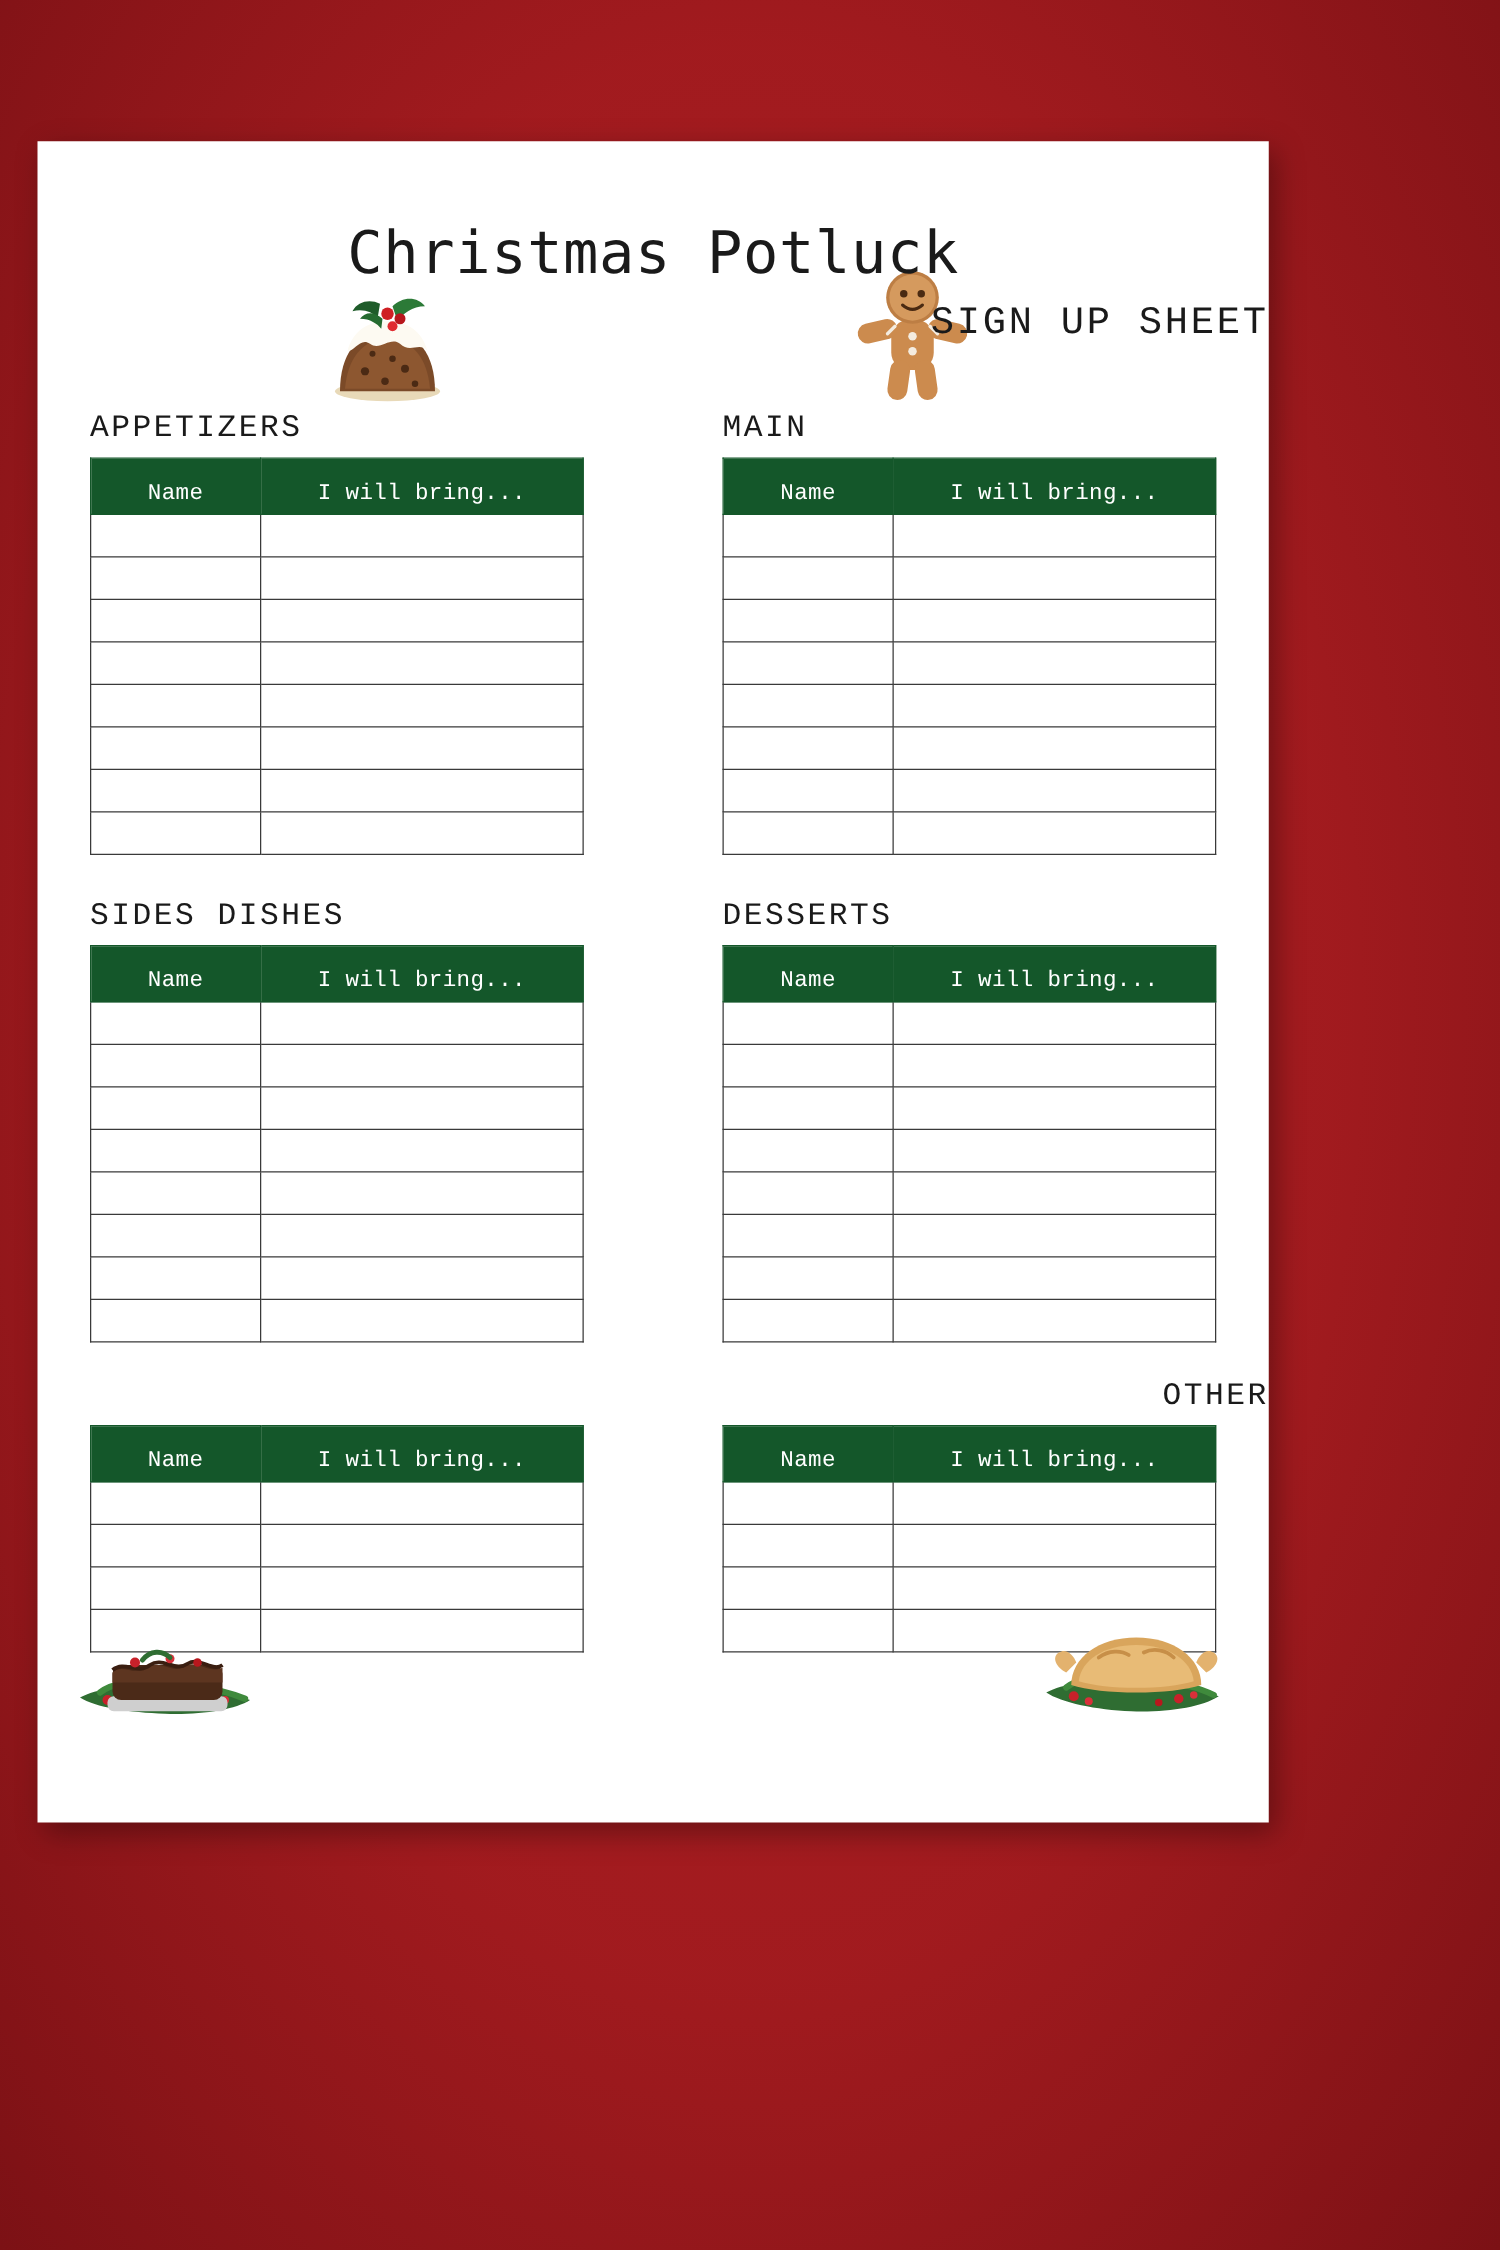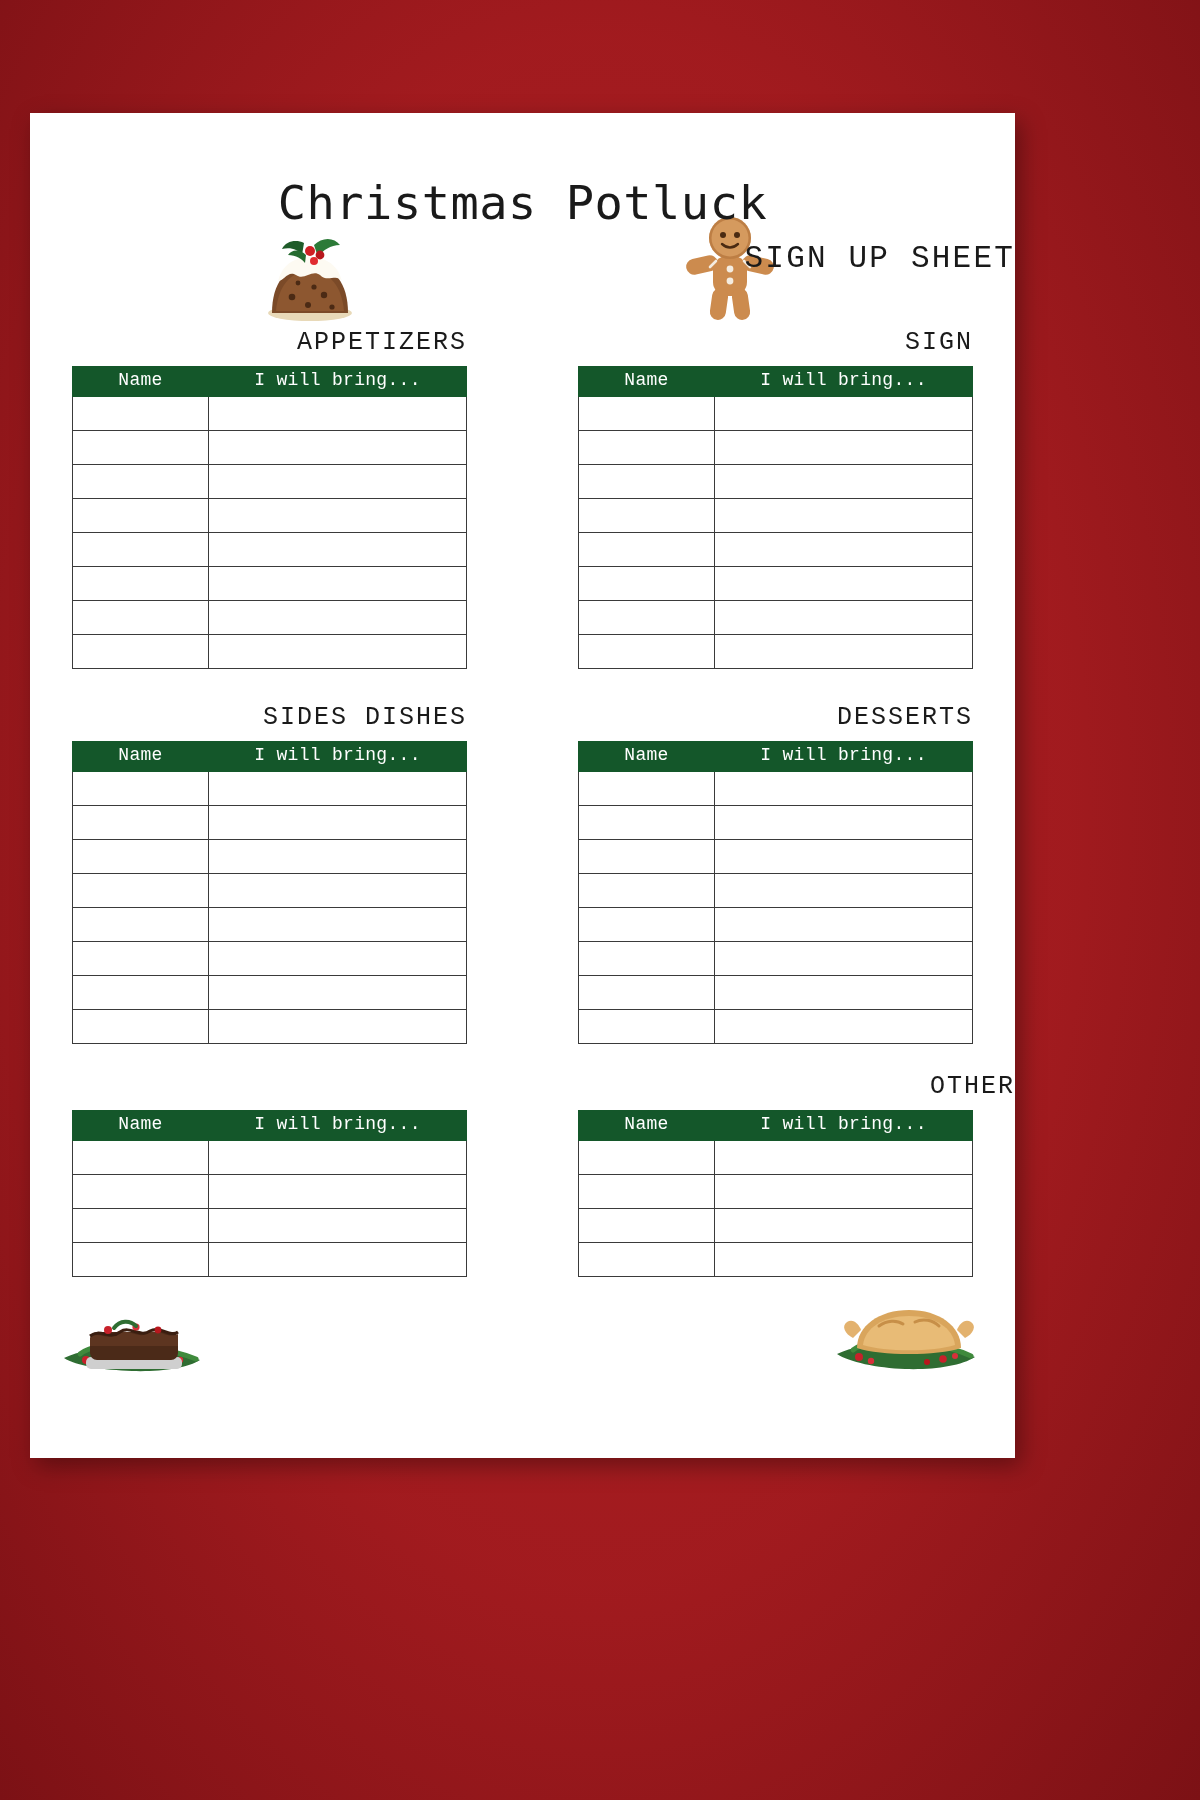--- a/index.html
+++ b/index.html
@@ -83,34 +83,34 @@
     width: 395px;
   }
   .col-titles {
     display: flex;
     justify-content: space-between;
     padding: 0 42px;
     box-sizing: border-box;
   }
   .col-title-cell {
     width: 395px;
-    text-align: right;
+    text-align: left;
   }
   table.signup {
     border-collapse: collapse;
     width: 395px;
     table-layout: fixed;
   }
   table.signup th {
     background: #14572a;
     color: #ffffff;
     font-family: "Liberation Mono", monospace;
     font-weight: 400;
     font-size: 18px;
-    padding: 3px 0 6px 0;
+    padding: 18px 0 6px 0;
     border: 1px solid #14572a;
     letter-spacing: 0.3px;
   }
   table.signup th.name-col { width: 135px; }
   table.signup td {
     border: 1px solid #3a3a3a;
     height: 31px;
     background: #ffffff;
   }
   .spacer-sm { height: 28px; }
@@ -168,21 +168,21 @@
       <path d="M36 48 L30 54" stroke="#f4ece0" stroke-width="2.6" stroke-linecap="round"></path>
       <path d="M64 48 L70 54" stroke="#f4ece0" stroke-width="2.6" stroke-linecap="round"></path>
     </svg>
 
     <div class="title">Christmas Potluck</div>
     <div class="subtitle">SIGN UP SHEET</div>
   </div>
 
   <div class="col-titles">
     <div class="col-title-cell section-title">APPETIZERS</div>
-    <div class="col-title-cell section-title">SIGN</div>
+    <div class="col-title-cell section-title">MAIN</div>
   </div>
   <div class="grid-row">
     <div class="col">
       <table class="signup">
         <thead>
           <tr>
             <th class="name-col">Name</th>
             <th>I will bring...</th>
           </tr>
         </thead>

